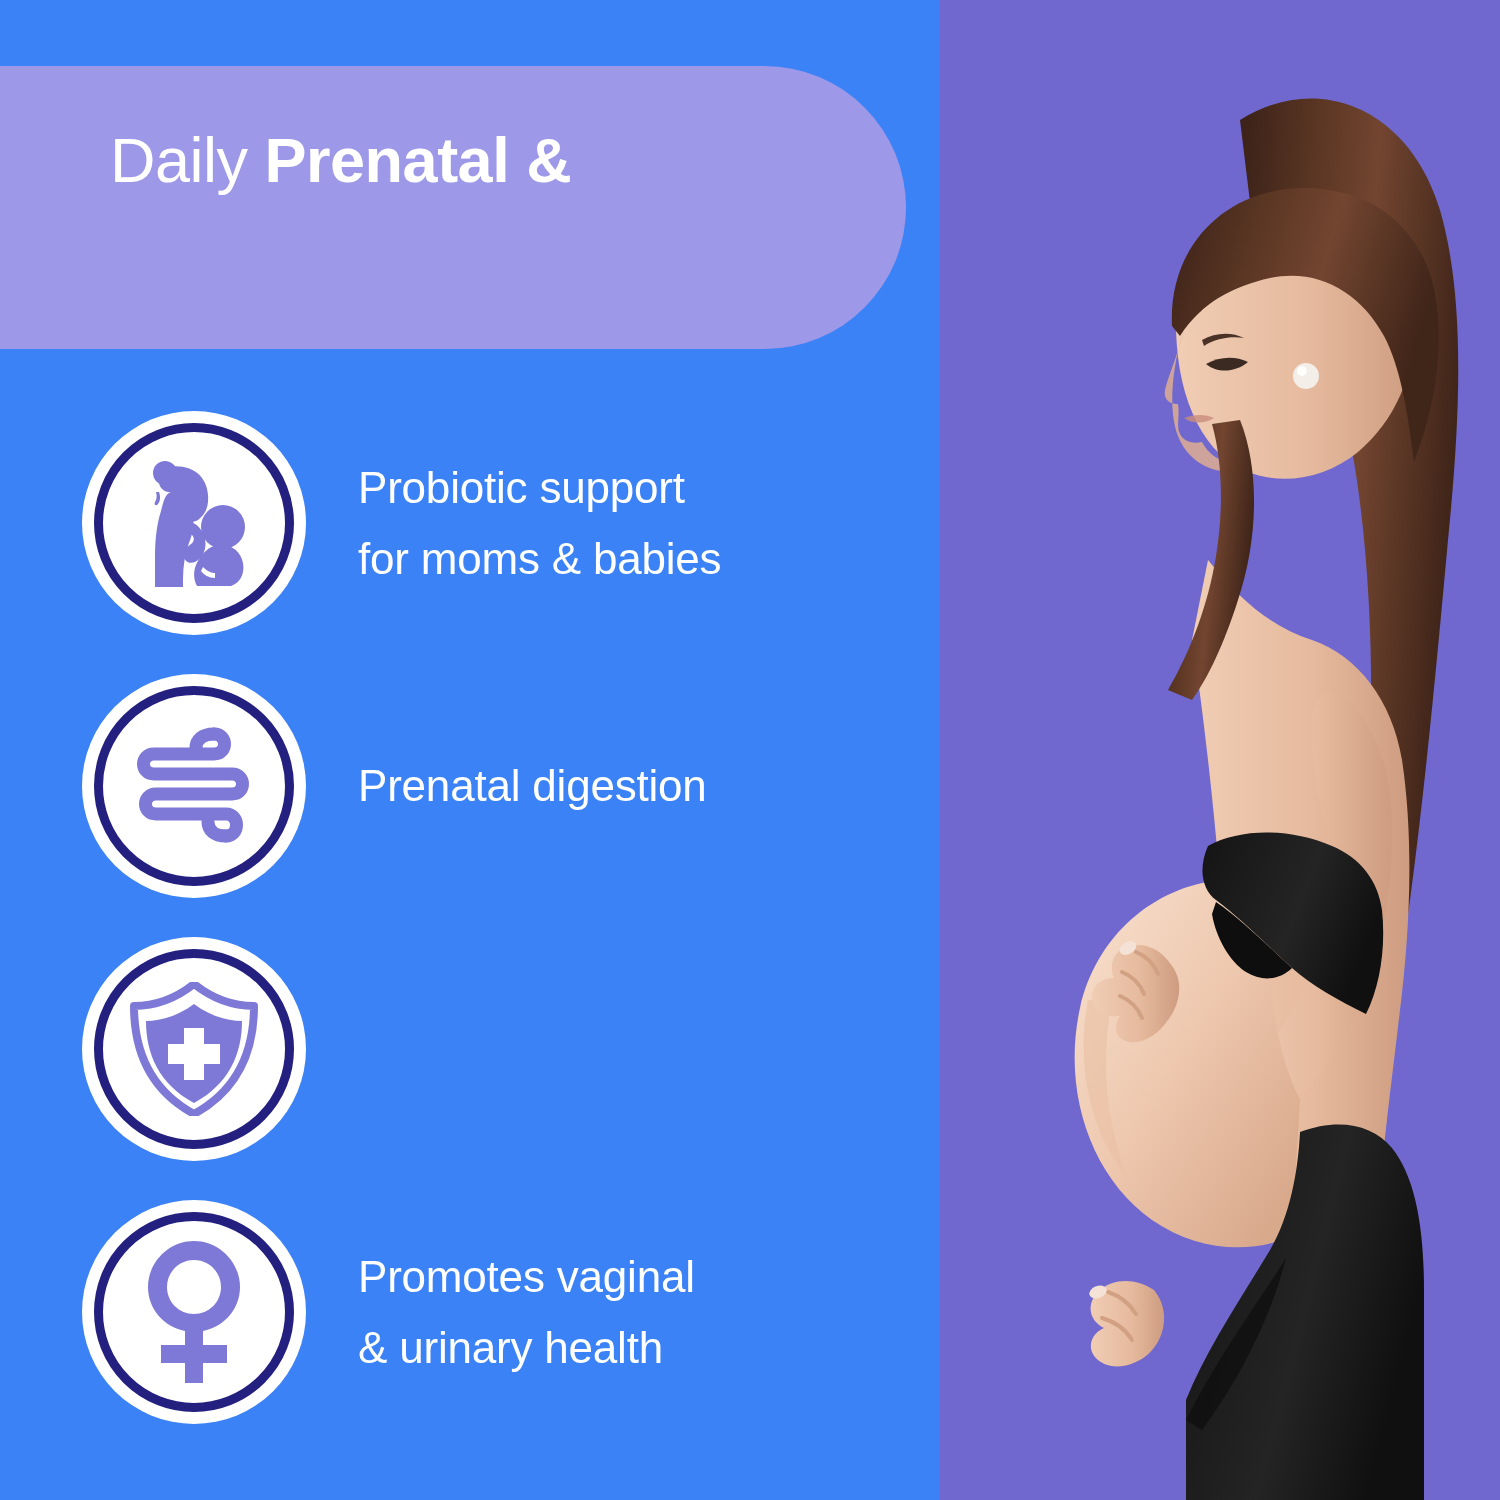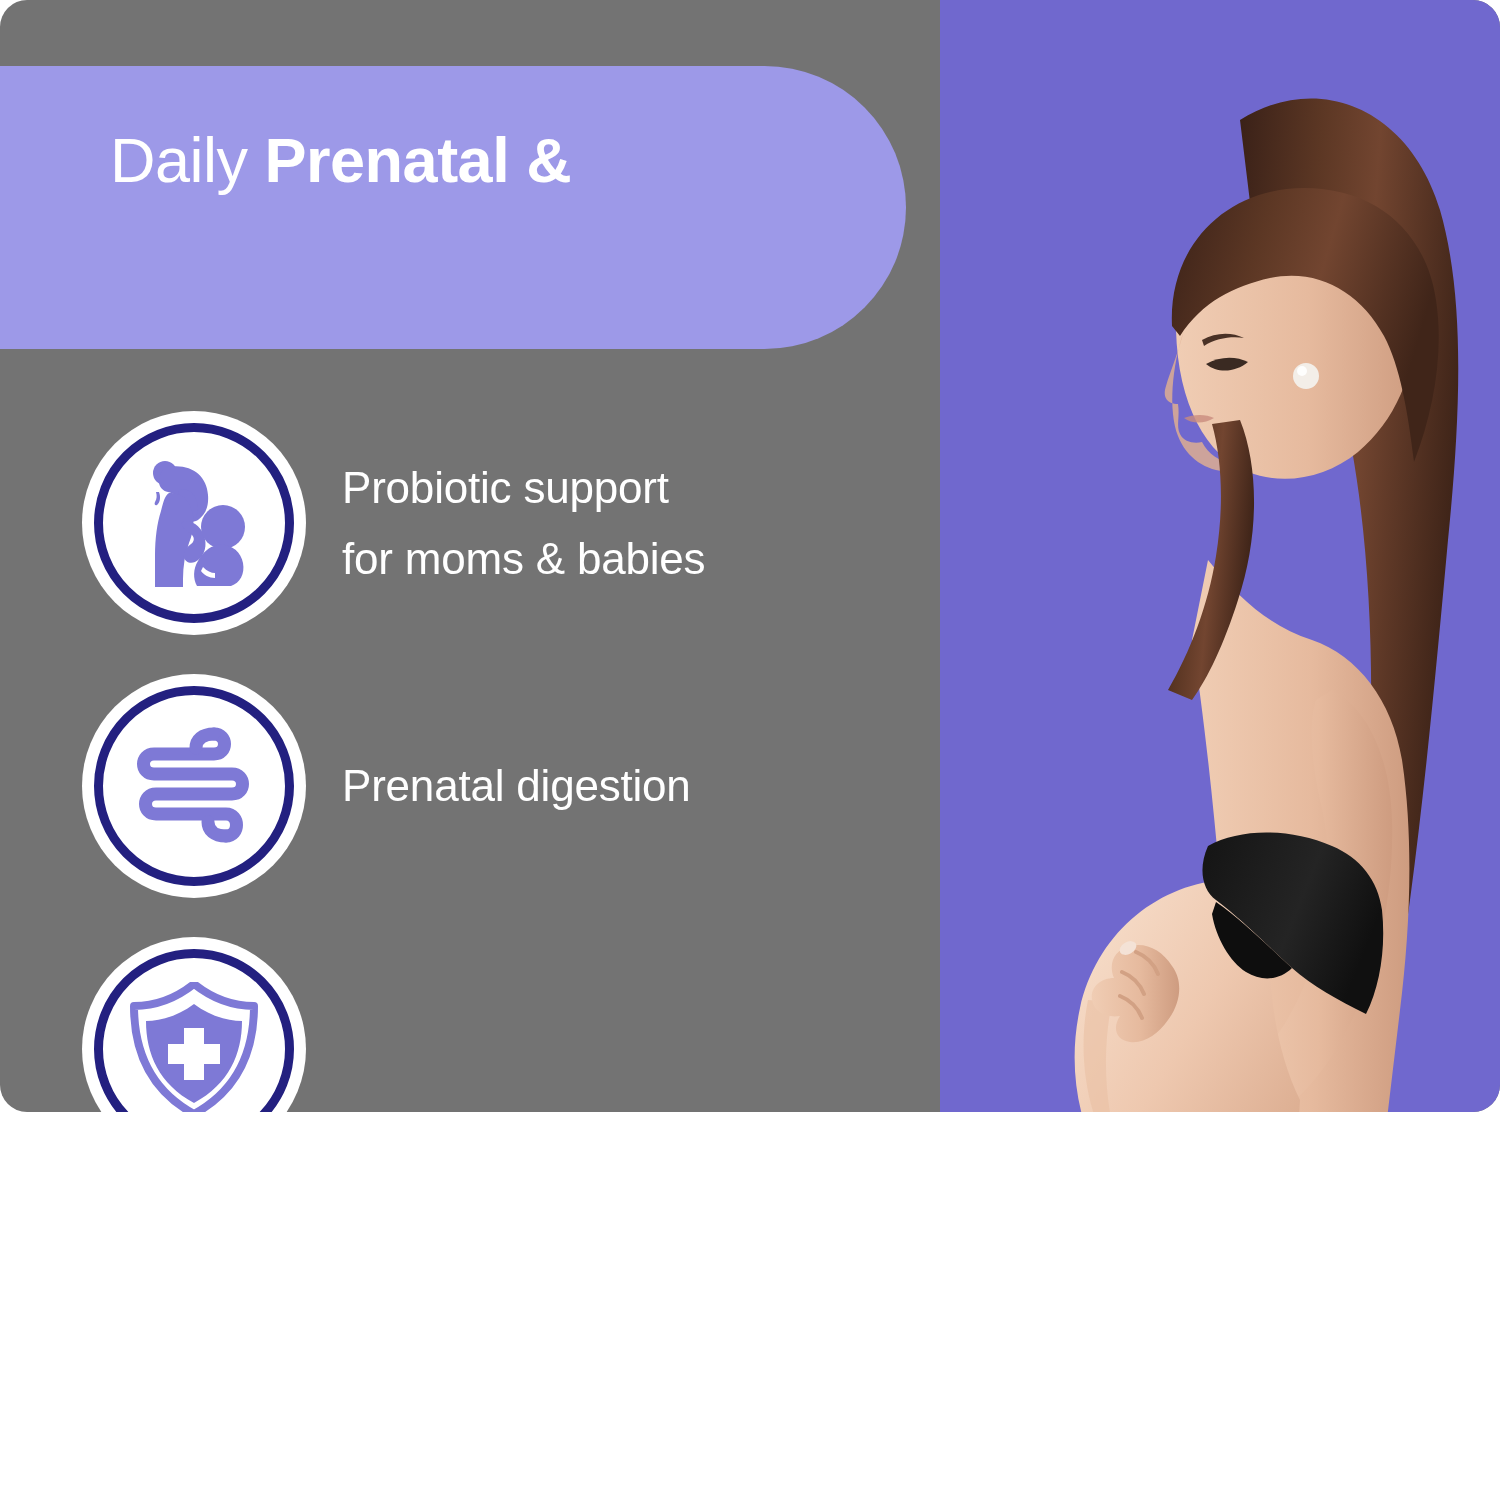--- a/index.html
+++ b/index.html
@@ -3,25 +3,24 @@
 <meta charset="utf-8">
 <style>
   html, body {
     margin: 0;
     padding: 0;
     background: #ffffff;
   }
   #canvas {
     position: relative;
     width: 1500px;
-    height: 1112px;
+    height: 1500px;
     overflow: hidden;
-    background: #737373;
+    background: #3b82f6;
     font-family: "Liberation Sans", sans-serif;
-    border-radius: 27px;
   }
 
   
   .header-banner {
     position: absolute;
     left: 0;
     top: 66px;
     width: 906px;
     height: 283px;
     background: #9d99e8;
@@ -82,21 +81,21 @@
     border: 9px solid #232080;
     box-sizing: border-box;
   }
   .icon-badge svg {
     position: relative;
     z-index: 2;
     display: block;
   }
 
   .feature-text {
-    margin-left: 42px;
+    margin-left: 58px;
     color: #ffffff;
     font-size: 44px;
     font-weight: 400;
     line-height: 71px;
     letter-spacing: -0.2px;
     max-width: 470px;
   }
 
   
   .photo {
@@ -200,20 +199,24 @@
     <div class="feature-row">
       <div class="icon-badge">
         <span>
           <svg width="108" height="142" viewBox="0 0 108 142">
             <g fill="#7E79D6">
               <path d="M54 0 C79 0 100 21 100 46 C100 68 84 86 63 90 L63 104 L87 104 L87 122 L63 122 L63 142 L45 142 L45 122 L21 122 L21 104 L45 104 L45 90 C24 86 8 68 8 46 C8 21 29 0 54 0 Z
                        M54 19 C39 19 27 31 27 46 C27 61 39 73 54 73 C69 73 81 61 81 46 C81 31 69 19 54 19 Z"></path>
             </g>
           </svg>
         </span>
+      </div>
+      <div class="feature-text">
+        <div>Promotes vaginal</div>
+        <div>&amp; urinary health</div>
       </div>
     </div>
 
   </div>
 
   <div class="photo">
     <svg width="560" height="1500" viewBox="0 0 560 1500">
       <defs>
         <linearGradient id="skinG" x1="0" y1="0" x2="1" y2="0">
           <stop offset="0%" stop-color="#F0CDB4"></stop>

